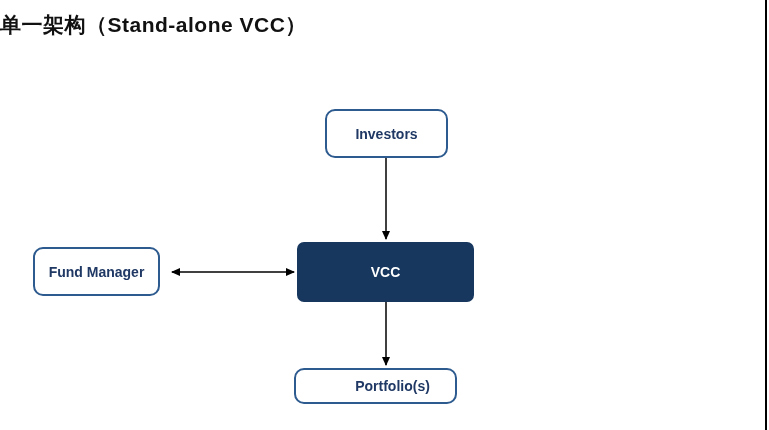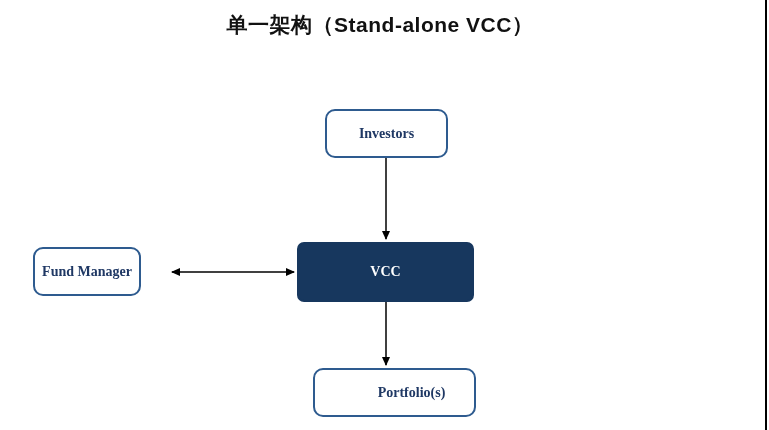--- a/index.html
+++ b/index.html
@@ -13,53 +13,51 @@
     width: 769px;
     height: 430px;
     background: #ffffff;
     overflow: hidden;
   }
   .page-title {
     position: absolute;
     top: 11px;
     left: 0;
     width: 760px;
-    text-align: center;
     font-size: 21px;
     font-weight: bold;
     color: #111111;
     letter-spacing: 0.5px;
   }
   .node {
     position: absolute;
     display: flex;
     align-items: center;
     justify-content: center;
     box-sizing: border-box;
     font-size: 14px;
     font-weight: bold;
     text-align: center;
-    font-family: Liberation Serif, serif;
   }
   .node-outline {
     background: #ffffff;
     border: 2px solid #2e5b8f;
     border-radius: 10px;
     color: #1f3864;
   }
   .node-filled {
     background: #17375e;
     border: 2px solid #17375e;
     border-radius: 7px;
     color: #ffffff;
   }
   .node-investors   { left: 325px; top: 109px; width: 123px; height: 49px; }
-  .node-fund-manager{ left: 33px;  top: 247px; width: 108px; height: 49px; }
+  .node-fund-manager{ left: 33px;  top: 247px; width: 127px; height: 49px; }
   .node-vcc         { left: 297px; top: 242px; width: 177px; height: 60px; }
-  .node-portfolios  { left: 313px; top: 368px; width: 163px; height: 49px; padding-left: 34px; }
+  .node-portfolios  { left: 294px; top: 368px; width: 163px; height: 36px; padding-left: 34px; }
   .edges-svg {
     position: absolute;
     left: 0;
     top: 0;
     width: 769px;
     height: 430px;
     pointer-events: none;
   }
   .right-border-line {
     position: absolute;

